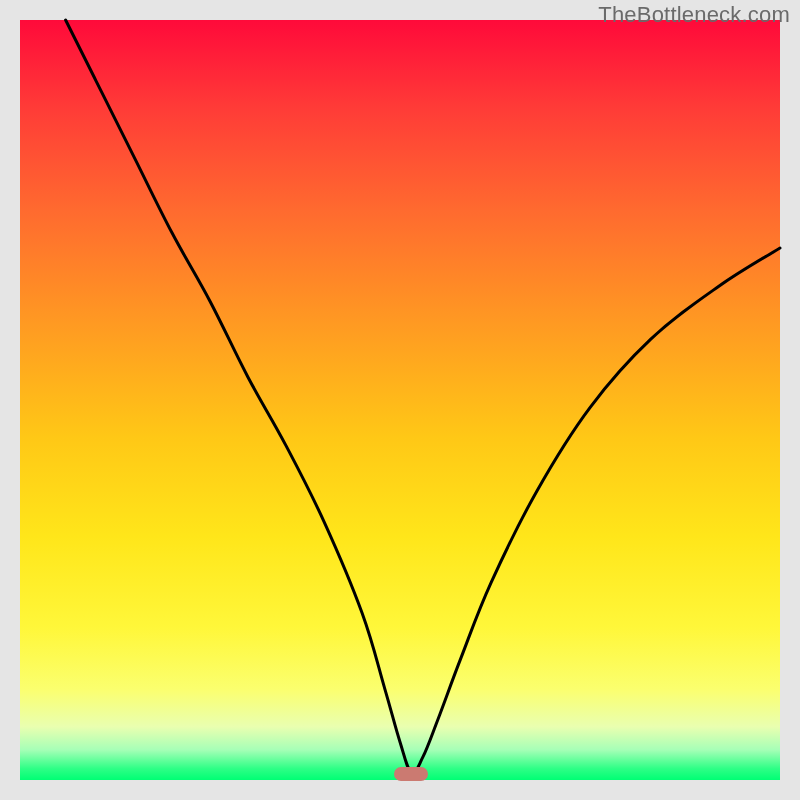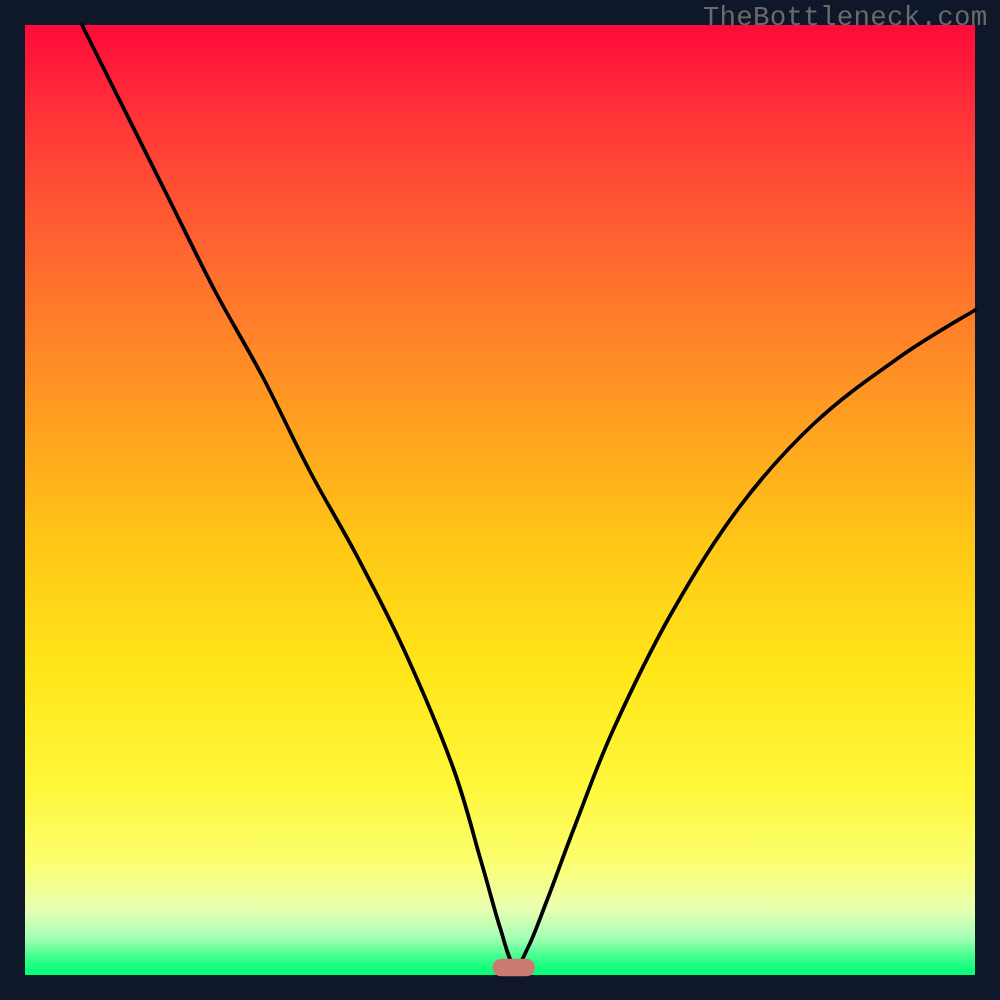--- a/index.html
+++ b/index.html
@@ -8,22 +8,21 @@
     width: 800px;
     height: 800px;
     overflow: hidden;
     background: #000;
     font-family: Arial, Helvetica, sans-serif;
   }
   .frame {
     position: relative;
     width: 800px;
     height: 800px;
-    background: #0f172a;
-    font-family: Liberation Mono, monospace;
+    background: #e5e5e5;
   }
   .plot-area {
     position: absolute;
     left: 20px;
     top: 20px;
     width: 760px;
     height: 760px;
     background: linear-gradient(to bottom,
       #ff0a3a 0%,
       #ff3d37 12%,

